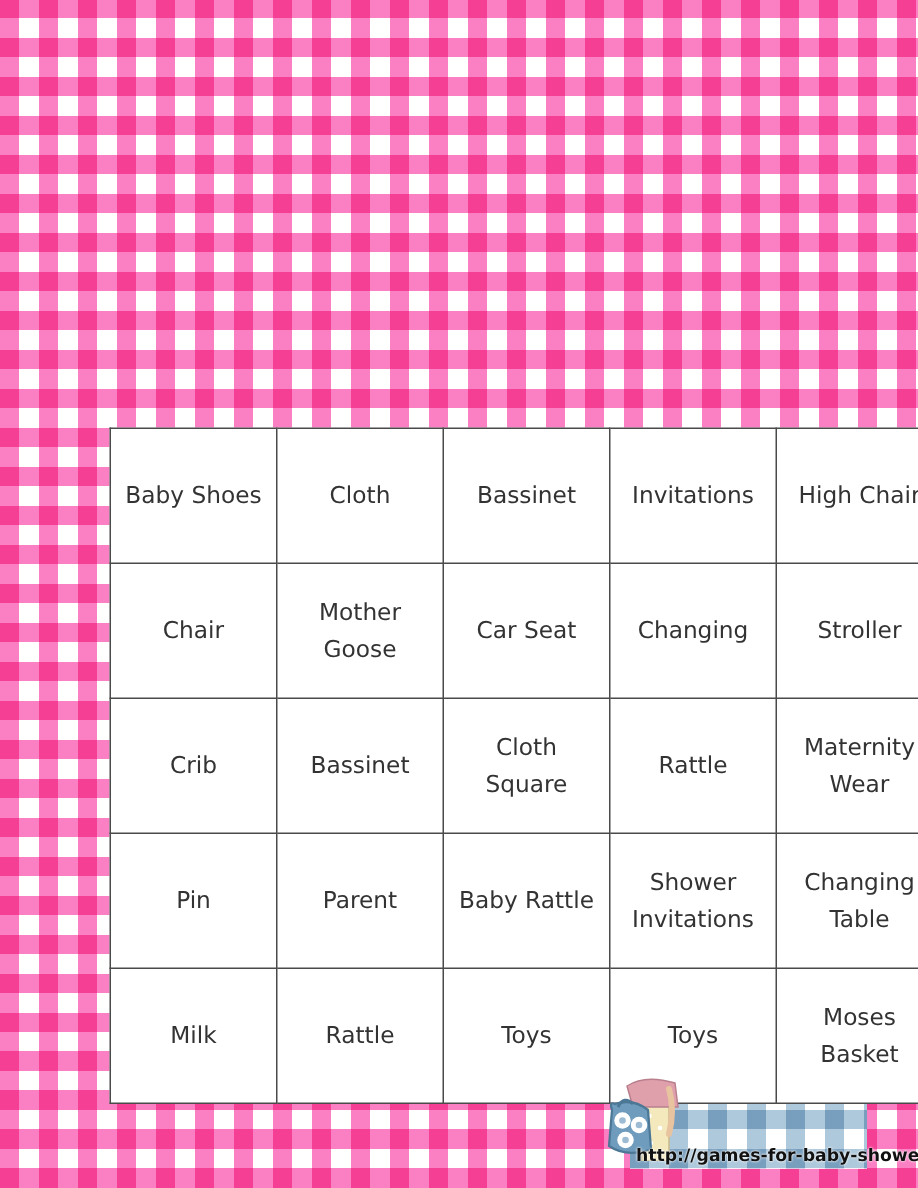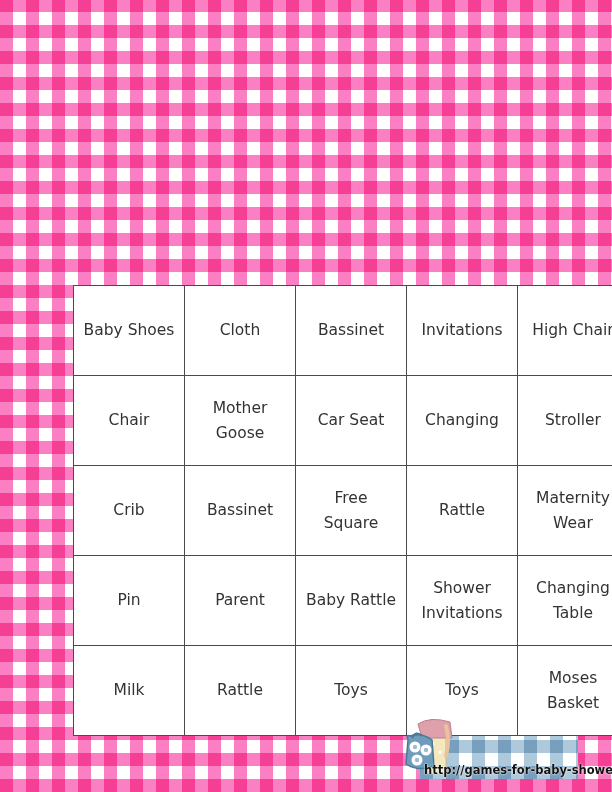--- a/index.html
+++ b/index.html
@@ -79,21 +79,21 @@
       <tr>
         <td>Chair</td>
         <td>Mother Goose</td>
         <td>Car Seat</td>
         <td>Changing</td>
         <td>Stroller</td>
       </tr>
       <tr>
         <td>Crib</td>
         <td>Bassinet</td>
-        <td>Free Square</td>
+        <td>Cloth Square</td>
         <td>Rattle</td>
         <td>Maternity Wear</td>
       </tr>
       <tr>
         <td>Pin</td>
         <td>Parent</td>
         <td>Baby Rattle</td>
         <td>Shower Invitations</td>
         <td>Changing Table</td>
       </tr>

